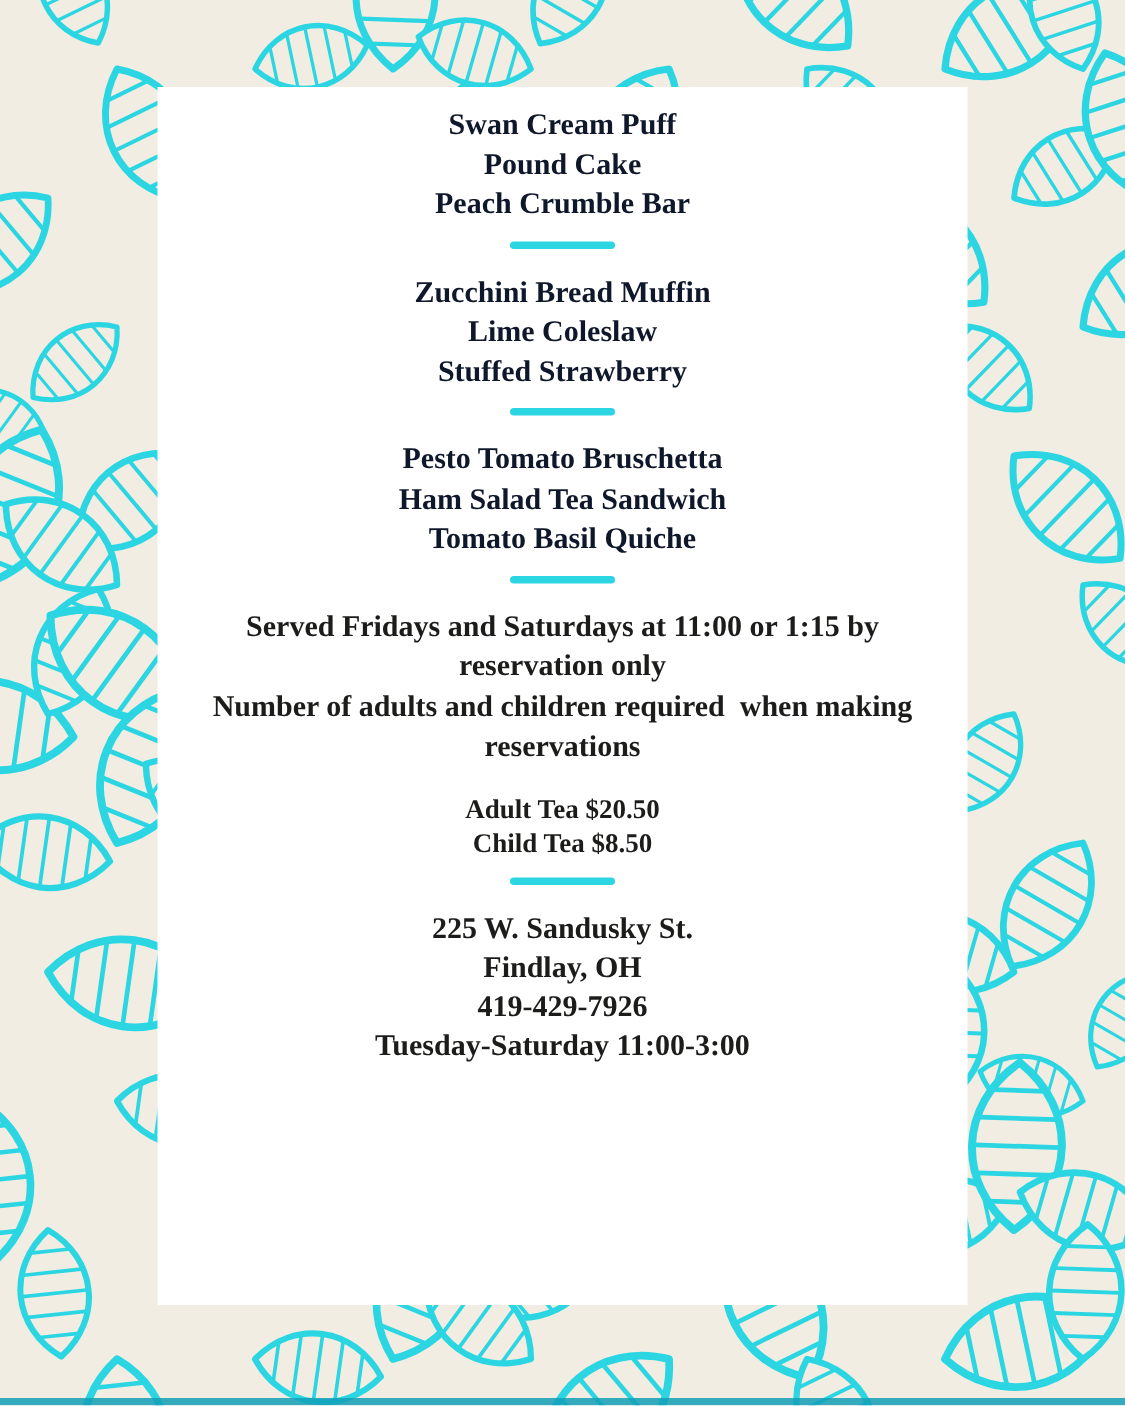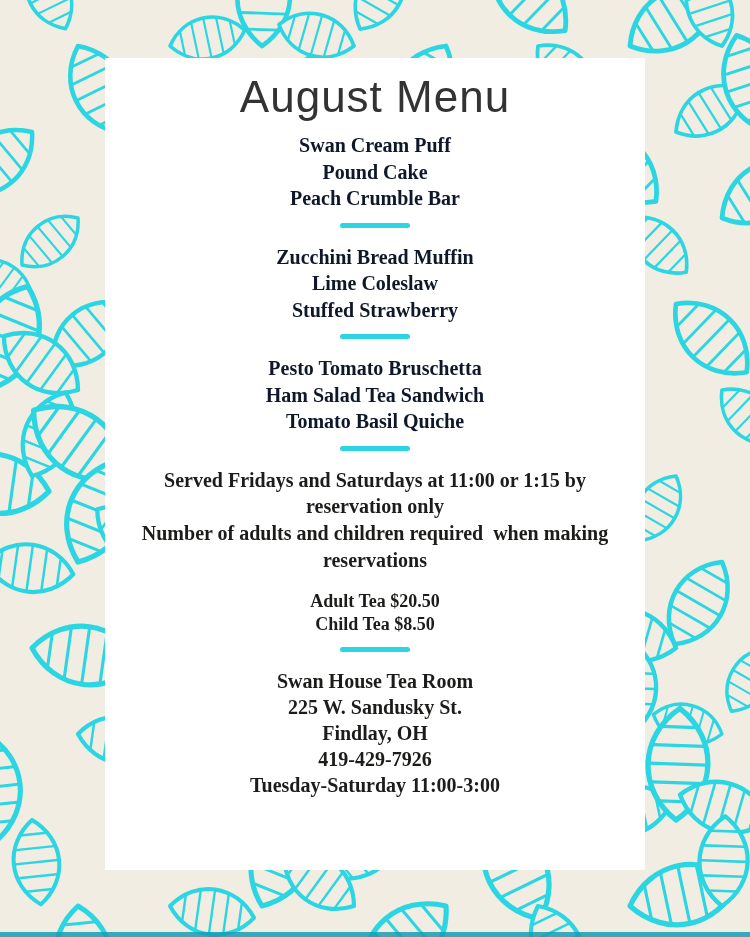--- a/index.html
+++ b/index.html
@@ -163,21 +163,20 @@
         <use href="#lf" transform="translate(538,906) rotate(64) scale(1.05)"></use>
         <use href="#lf" transform="translate(630,906) rotate(348) scale(1.31)"></use>
         <use href="#lf" transform="translate(722,906) rotate(272) scale(1.07)"></use>
       </g>
   </svg>
 
   <div class="bottom-edge"></div>
 
   <div class="panel">
 
-    <h1 class="title">August Menu</h1>
 
     <div class="course">
       <div class="item">Swan Cream Puff</div>
       <div class="item">Pound Cake</div>
       <div class="item">Peach Crumble Bar</div>
     </div>
 
     <div class="divider"></div>
 
     <div class="course">
@@ -202,21 +201,20 @@
     </div>
 
     <div class="prices">
       <div class="price">Adult Tea $20.50</div>
       <div class="price">Child Tea $8.50</div>
     </div>
 
     <div class="divider"></div>
 
     <div class="footer">
-      <div class="footer-line">Swan House Tea Room</div>
       <div class="footer-line">225 W. Sandusky St.</div>
       <div class="footer-line">Findlay, OH</div>
       <div class="footer-line">419-429-7926</div>
       <div class="footer-line">Tuesday-Saturday 11:00-3:00</div>
     </div>
 
   </div>
 </div>
 
 </body></html>

